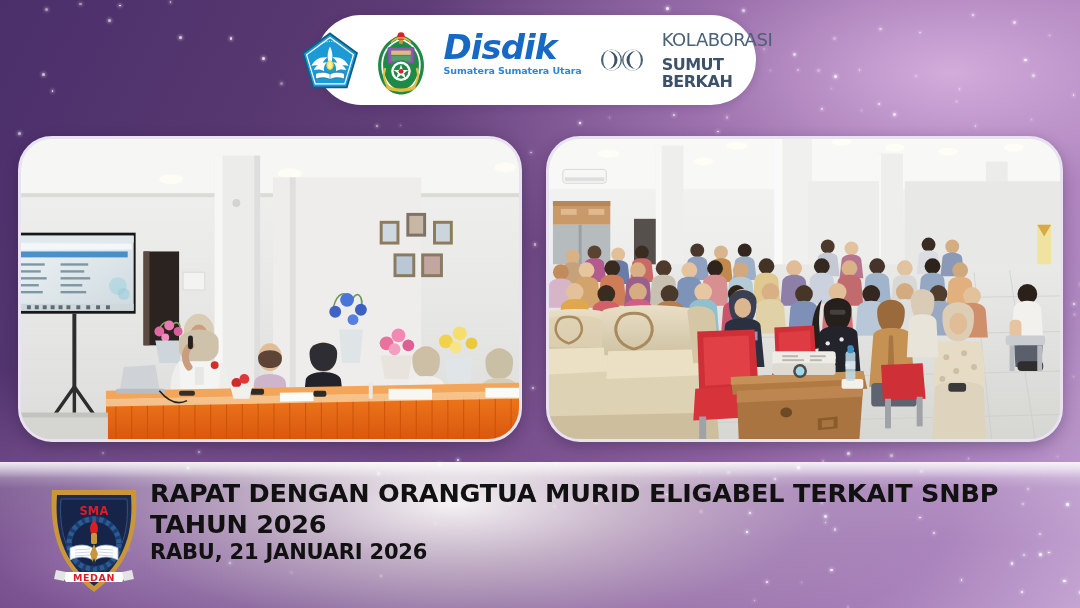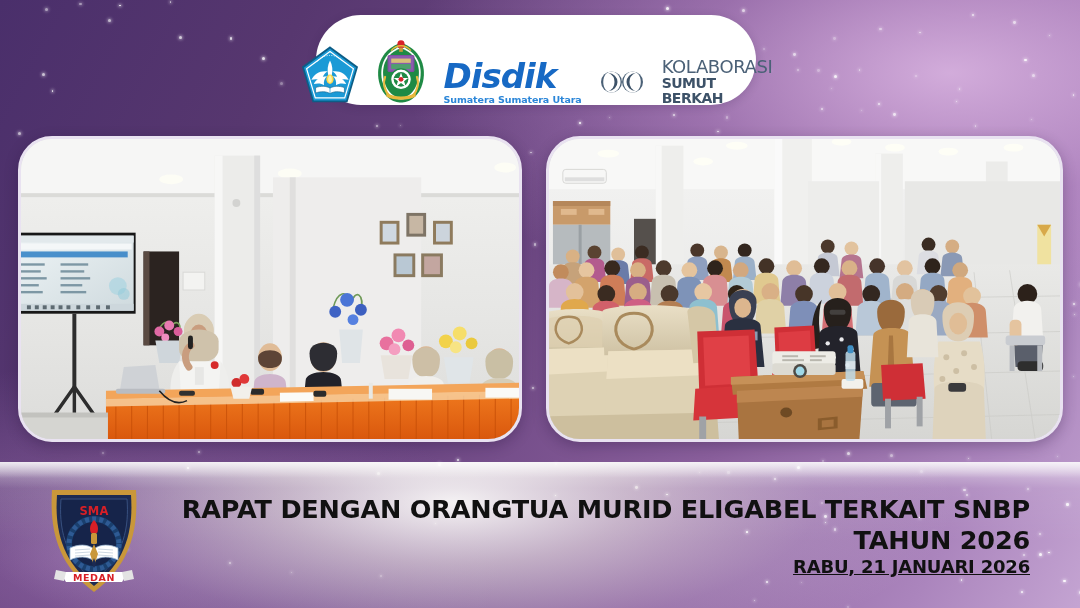--- a/index.html
+++ b/index.html
@@ -44,24 +44,24 @@
   }
 
   
   .logo-bar {
     position: absolute;
     left: 316px; top: 15px;
     width: 440px; height: 90px;
     background: #ffffff;
     border-radius: 46px;
     display: flex;
-    align-items: flex-end;
+    align-items: flex-start;
     justify-content: center;
     gap: 10px;
-    padding: 0 18px;
+    padding: 16px 18px;
     box-shadow: 0 2px 10px rgba(40,20,60,0.18);
   }
   .logo-slot { display: flex; align-items: center; flex: 0 0 auto; }
 
   
   .tutwuri { width: 60px; height: 60px; }
   
   .sumut { width: 62px; height: 66px; }
 
   .disdik-lockup { display: flex; flex-direction: column; justify-content: center; margin-left: 2px; }
@@ -87,22 +87,22 @@
   .kolab-lockup { display: flex; align-items: center; gap: 16px; margin-left: 6px; }
   .kolab-icon { width: 48px; height: 28px; flex: 0 0 auto; }
   .kolab-text { display: flex; flex-direction: column; line-height: 1.02; }
   .kolab-l1 {
     font-family: "DejaVu Sans", sans-serif;
     font-size: 18px; letter-spacing: -0.4px;
     color: #4b6177; font-weight: normal;
   }
   .kolab-l2 {
     font-family: "DejaVu Sans", sans-serif;
-    font-size: 14px; letter-spacing: -0.5px;
-    color: #3d5268; font-weight: bold;
+    font-size: 16px; letter-spacing: -0.5px;
+    color: #3d5268; font-weight: bold; margin-top: 8px;
   }
 
   
   .photo {
     position: absolute;
     border: 3px solid #e9e2f1;
     border-radius: 34px;
     overflow: hidden;
     box-shadow: 0 4px 14px rgba(35,18,55,0.30);
     background: #cfcfd4;
@@ -114,32 +114,32 @@
   
   .school-logo {
     position: absolute;
     left: 42px; top: 484px;
     width: 104px; height: 112px;
   }
   .school-logo svg { width: 100%; height: 100%; display: block; }
 
   .title-block {
     position: absolute;
-    left: 150px; top: 494px;
+    left: 150px; top: 478px;
     width: 880px;
-    text-align: right;
+    text-align: left;
   }
   .title-line {
     font-family: "DejaVu Sans", sans-serif;
     font-weight: bold;
     color: #111111;
     letter-spacing: -0.2px;
   }
   #title-line-1 { font-size: 25.5px; line-height: 1.22; }
-  #title-line-2 { font-size: 18px; line-height: 1.22; text-decoration: underline; }
+  #title-line-2 { font-size: 21px; line-height: 1.22; }
 </style>
 </head>
 <body>
 
 <div id="poster">
 
   <div class="stars" id="starfield">
       <i style="left: 533.8px; top: 243.4px; width: 2.2px; height: 2.2px; opacity: 0.59;"></i>
       <i style="left: 793px; top: 52.8px; width: 2.9px; height: 2.9px; opacity: 0.66;"></i>
       <i style="left: 821.5px; top: 459.9px; width: 2.3px; height: 2.3px; opacity: 0.38;"></i>

